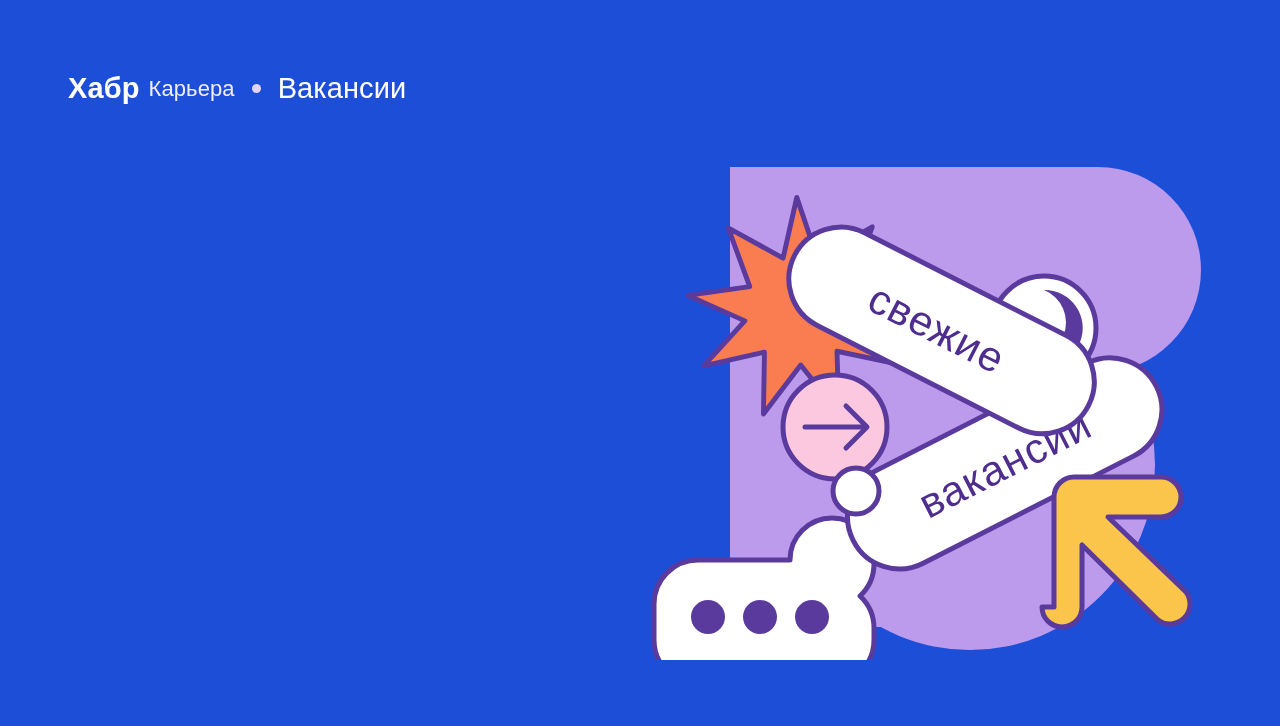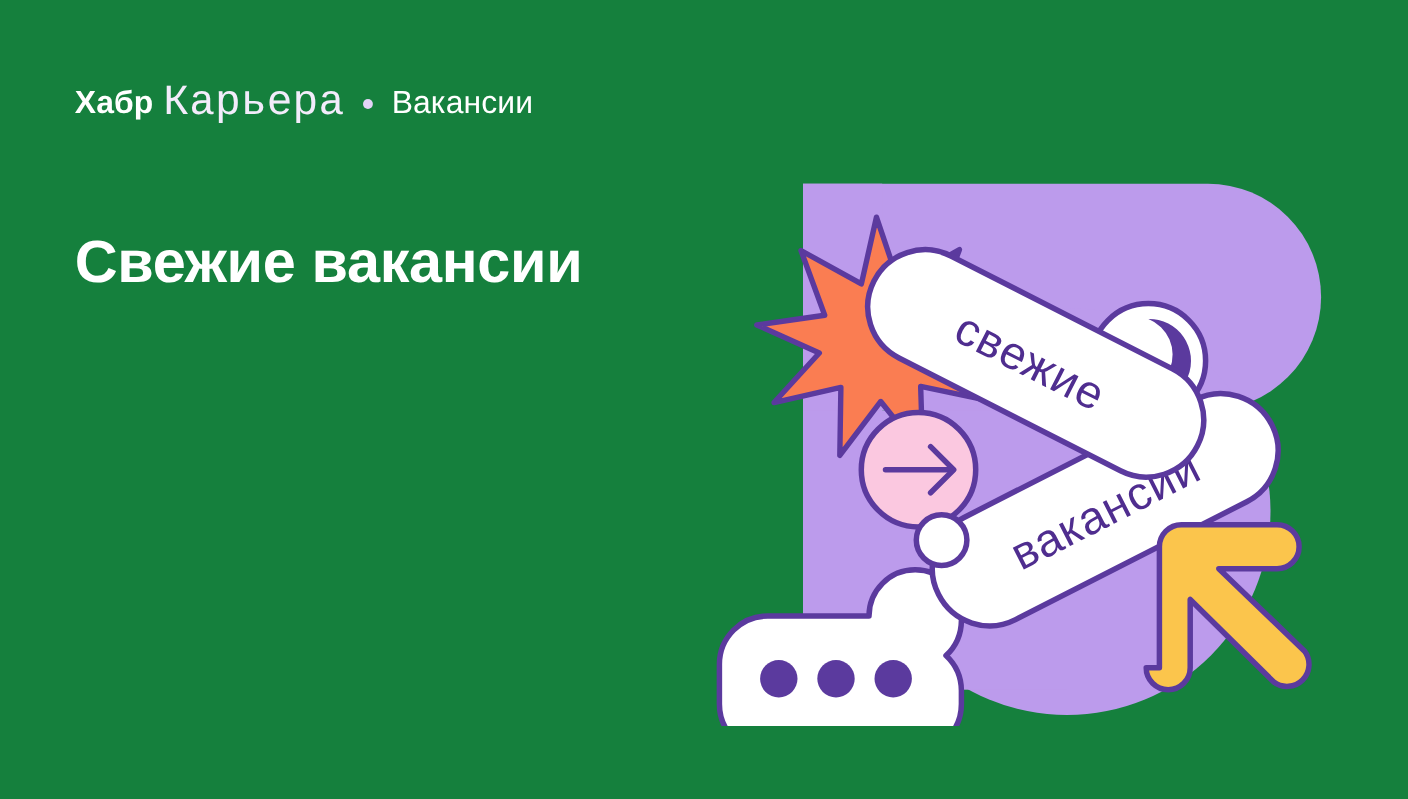--- a/index.html
+++ b/index.html
@@ -11,47 +11,46 @@
     width: 1280px;
     height: 726px;
     overflow: hidden;
     font-family: "Liberation Sans", "DejaVu Sans", sans-serif;
     background: #9b77de;
   }
   .banner {
     position: relative;
     width: 1280px;
     height: 726px;
-    background: #15803d;
+    background: #1d4ed8;
     overflow: hidden;
   }
 
   
   .brand-line {
     position: absolute;
     left: 68px;
     top: 72px;
     display: flex;
     align-items: center;
     gap: 13px;
     white-space: nowrap;
   }
   .brand-habr {
     font-size: 29px;
     font-weight: 700;
     color: #ffffff;
     letter-spacing: 0.1px;
   }
   .brand-career {
-    font-size: 39px;
+    font-size: 22px;
     font-weight: 400;
     color: #f3ecfb;
     letter-spacing: 0.1px;
     margin-left: -4px;
-    font-family: Liberation Mono, monospace;
   }
   .brand-dot {
     width: 9px;
     height: 9px;
     border-radius: 50%;
     background: #e3d4f7;
     display: inline-block;
     margin: 0 4px;
   }
   .brand-section {
@@ -102,21 +101,20 @@
 <div class="banner">
 
   <div class="brand-line">
     <span class="brand-habr">Хабр</span>
     <span class="brand-career">Карьера</span>
     <span class="brand-dot"></span>
     <span class="brand-section">Вакансии</span>
   </div>
 
   <h1 class="headline">
-    <span class="line">Свежие вакансии</span>
   </h1>
 
   <div class="illustration">
     <svg viewBox="0 0 600 540" xmlns="http://www.w3.org/2000/svg">
       <defs>
 
         <clipPath id="artClip">
           <rect x="0" y="0" width="600" height="540"></rect>
         </clipPath>
       </defs>

